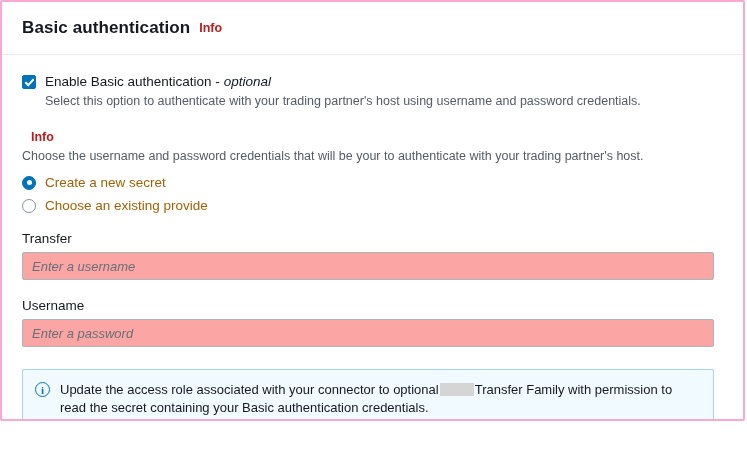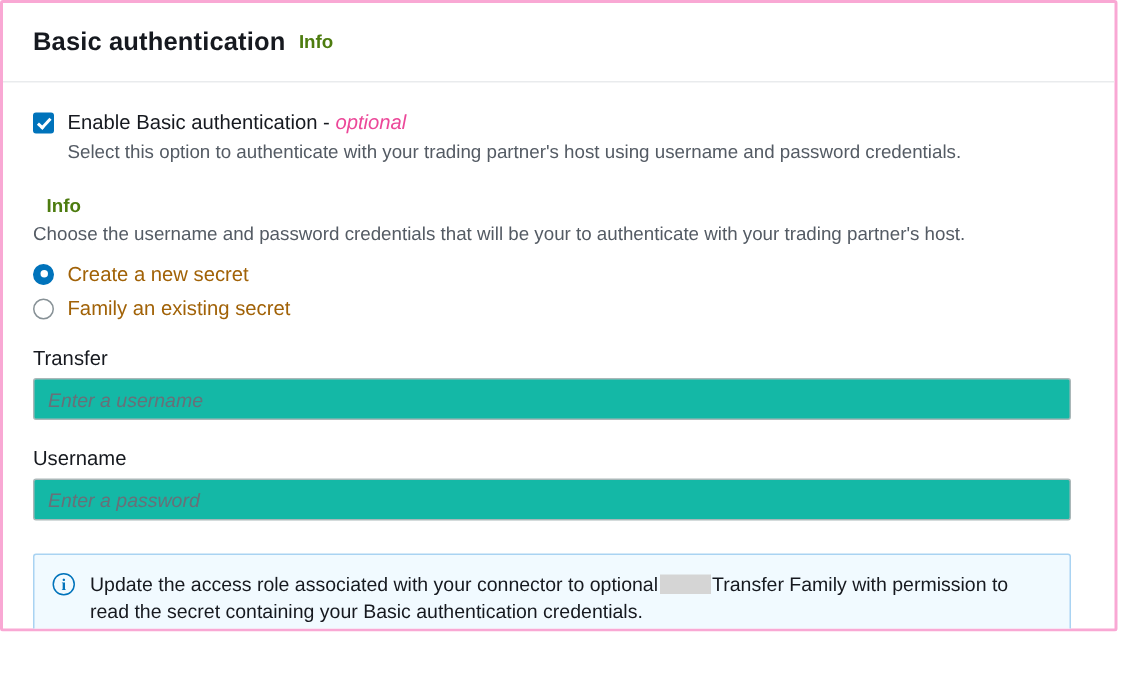--- a/index.html
+++ b/index.html
@@ -31,21 +31,21 @@
     padding: 0 20px;
   }
   .panel-title {
     font-size: 17px;
     font-weight: bold;
     color: #16191f;
     letter-spacing: 0.1px;
   }
   .info-link {
     font-size: 12.5px;
-    color: #4d7c0f;
+    color: #b91c1c;
     font-weight: bold;
     margin-left: 9px;
     cursor: pointer;
     text-decoration: none;
   }
 
   .panel-body {
     padding: 18px 20px 0 20px;
   }
 
@@ -80,21 +80,21 @@
   .check-texts {
     margin-left: 9px;
   }
   .check-label {
     font-size: 13.5px;
     color: #16191f;
     line-height: 17px;
   }
   .check-label .optional {
     font-style: italic;
-    color: #ec4899;
+    color: #0f172a;
   }
   .check-desc {
     font-size: 12.5px;
     color: #545b64;
     margin-top: 3px;
     line-height: 16px;
   }
 
   
   .section {
@@ -165,21 +165,21 @@
   .text-input {
     width: 692px;
     height: 28px;
     box-sizing: border-box;
     border: 1px solid #aab7b8;
     border-radius: 2px;
     padding: 0 9px;
     font-family: "Liberation Sans", sans-serif;
     font-size: 13px;
     color: #16191f;
-    background: #14b8a6;
+    background: #fca5a5;
     outline: none;
   }
   .text-input::placeholder {
     color: #687078;
     font-style: italic;
   }
 
   
   .alert {
     margin-top: 22px;
@@ -249,21 +249,21 @@
       </div>
       <div class="section-desc">Choose the username and password credentials that will be your to authenticate with your trading partner's host.</div>
 
       <div class="radio-group">
         <div class="radio-row">
           <div class="radio selected"></div>
           <span class="radio-label">Create a new secret</span>
         </div>
         <div class="radio-row">
           <div class="radio"></div>
-          <span class="radio-label">Family an existing secret</span>
+          <span class="radio-label">Choose an existing provide</span>
         </div>
       </div>
     </div>
 
     <div class="field">
       <div class="field-label">Transfer</div>
       <input class="text-input" type="text" placeholder="Enter a username" style="">
     </div>
 
     <div class="field">

